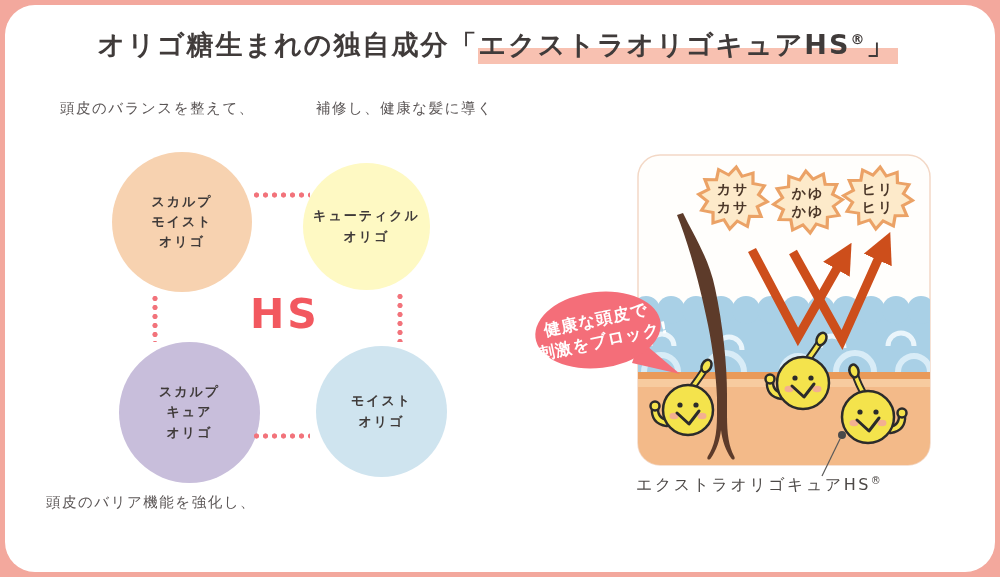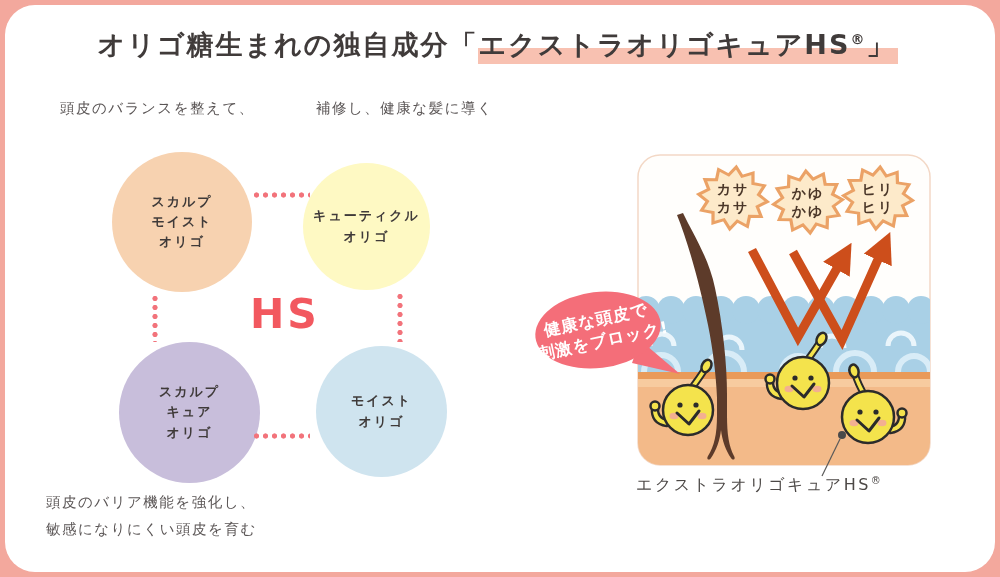--- a/index.html
+++ b/index.html
@@ -48,21 +48,20 @@
   </div>
 
   <div class="lbl lbl-tl">
     <span>頭皮のバランスを整えて、</span>
   </div>
   <div class="lbl lbl-tr">
     <span>補修し、健康な髪に導く</span>
   </div>
   <div class="lbl lbl-bl">
     <span>頭皮のバリア機能を強化し、</span>
-    <span>敏感になりにくい頭皮を育む</span>
   </div>
 
   <div class="circle c1" style="background-color: rgb(247, 210, 176);">
     <span>スカルプ</span>
     <span>モイスト</span>
     <span>オリゴ</span>
   </div>
   <div class="circle c2" style="background-color: #fef9c3;">
     <span>キューティクル</span>
     <span>オリゴ</span>

